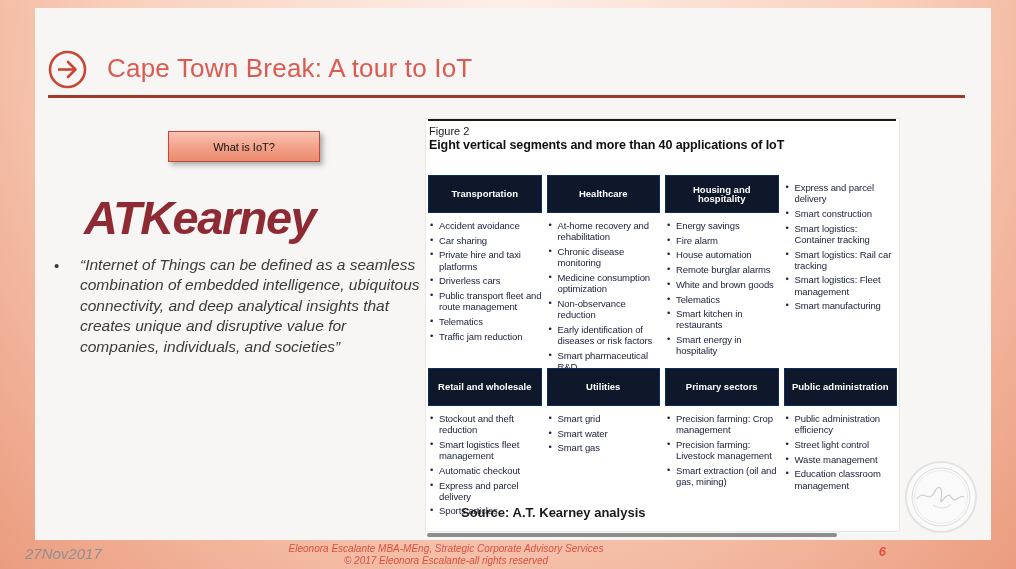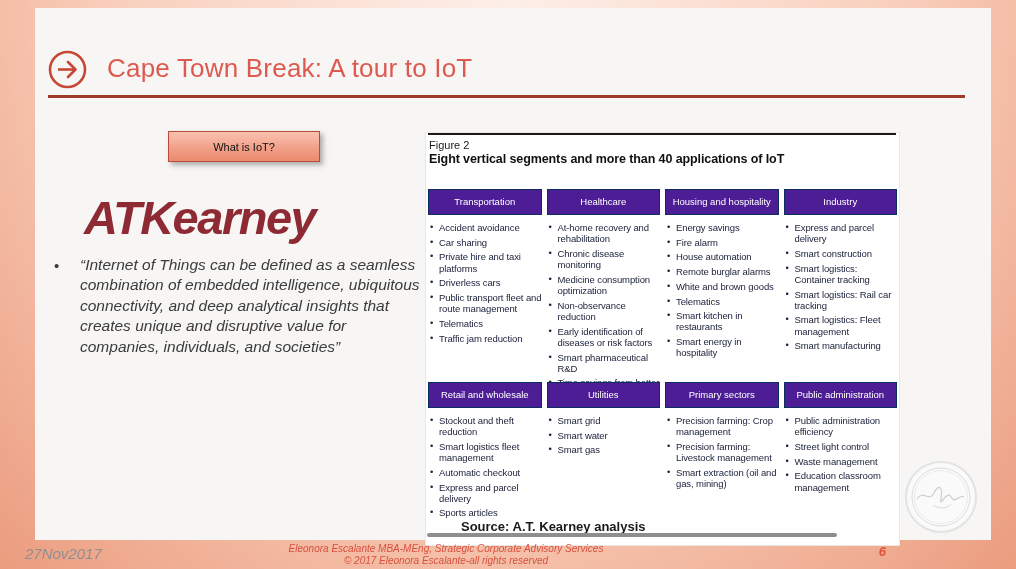--- a/index.html
+++ b/index.html
@@ -35,32 +35,32 @@
   .logo .at{font-weight:700;}
   .logo .kearney{font-weight:700;}
   
   .quote-row{position:absolute;left:54px;top:255px;width:368px;display:flex;}
   .quote-bullet{font-size:15px;color:#3b3b3b;width:26px;flex:none;padding-top:2px;}
   .quote-text{
     font-size:15.5px;line-height:1.32;font-style:italic;color:#3b3b3b;width:340px;
   }
   
   .figure{
-    position:absolute;left:425px;top:132px;width:475px;height:414px;
+    position:absolute;left:425px;top:118px;width:475px;height:414px;
     background:#fff;border:1px solid #eae7e4;box-sizing:border-box;
   }
   .fig-topline{position:absolute;left:2px;top:0;width:468px;height:2px;background:#1a1a1a;}
   .fig-label{position:absolute;left:3px;top:6px;font-size:11px;color:#1a1a1a;}
   .fig-title{position:absolute;left:3px;top:19px;font-size:12.5px;font-weight:700;color:#111;letter-spacing:-.1px;}
   .seg-row{position:absolute;left:2px;width:469px;display:grid;grid-template-columns:repeat(4,1fr);column-gap:5px;}
   .seg-row.r1{top:56px;}
   .seg-row.r2{top:249px;}
   .seg-header{
-    height:26px;background:#4c1d95;border:1.5px solid #0b2d60;box-sizing:border-box;
-    color:#fff;font-weight:400;font-size:9.5px;display:flex;align-items:center;justify-content:center;
+    height:38px;background:#0f172a;border:1.5px solid #0b2d60;box-sizing:border-box;
+    color:#fff;font-weight:700;font-size:9.5px;display:flex;align-items:center;justify-content:center;
     text-align:center;line-height:1;padding:0 2px;
   }
   .seg-list{list-style:none;margin:7px 0 0 0;padding:0 0 0 2px;}
   .seg-list li{
     position:relative;padding-left:9px;margin-bottom:3.5px;
     font-size:9.5px;line-height:1.18;color:#20253d;letter-spacing:-.1px;
   }
   .seg-list li::before{content:"•";position:absolute;left:0;top:-1px;color:#20253d;}
   .fig-source{position:absolute;left:3px;top:386px;font-size:13px;font-weight:700;color:#1a1a1a;margin-left:32px;}
   .scrollbar{position:absolute;left:427px;top:533px;width:410px;height:4px;background:#8e8e8e;border-radius:2px;}
@@ -137,21 +137,20 @@
             <li>Fire alarm</li>
             <li>House automation</li>
             <li>Remote burglar alarms</li>
             <li>White and brown goods</li>
             <li>Telematics</li>
             <li>Smart kitchen in restaurants</li>
             <li>Smart energy in hospitality</li>
           </ul>
         </div>
         <div>
-          <div class="seg-header">Industry</div>
           <ul class="seg-list">
             <li>Express and parcel delivery</li>
             <li>Smart construction</li>
             <li>Smart logistics: Container tracking</li>
             <li>Smart logistics: Rail car tracking</li>
             <li>Smart logistics: Fleet management</li>
             <li>Smart manufacturing</li>
           </ul>
         </div>
       </div>

